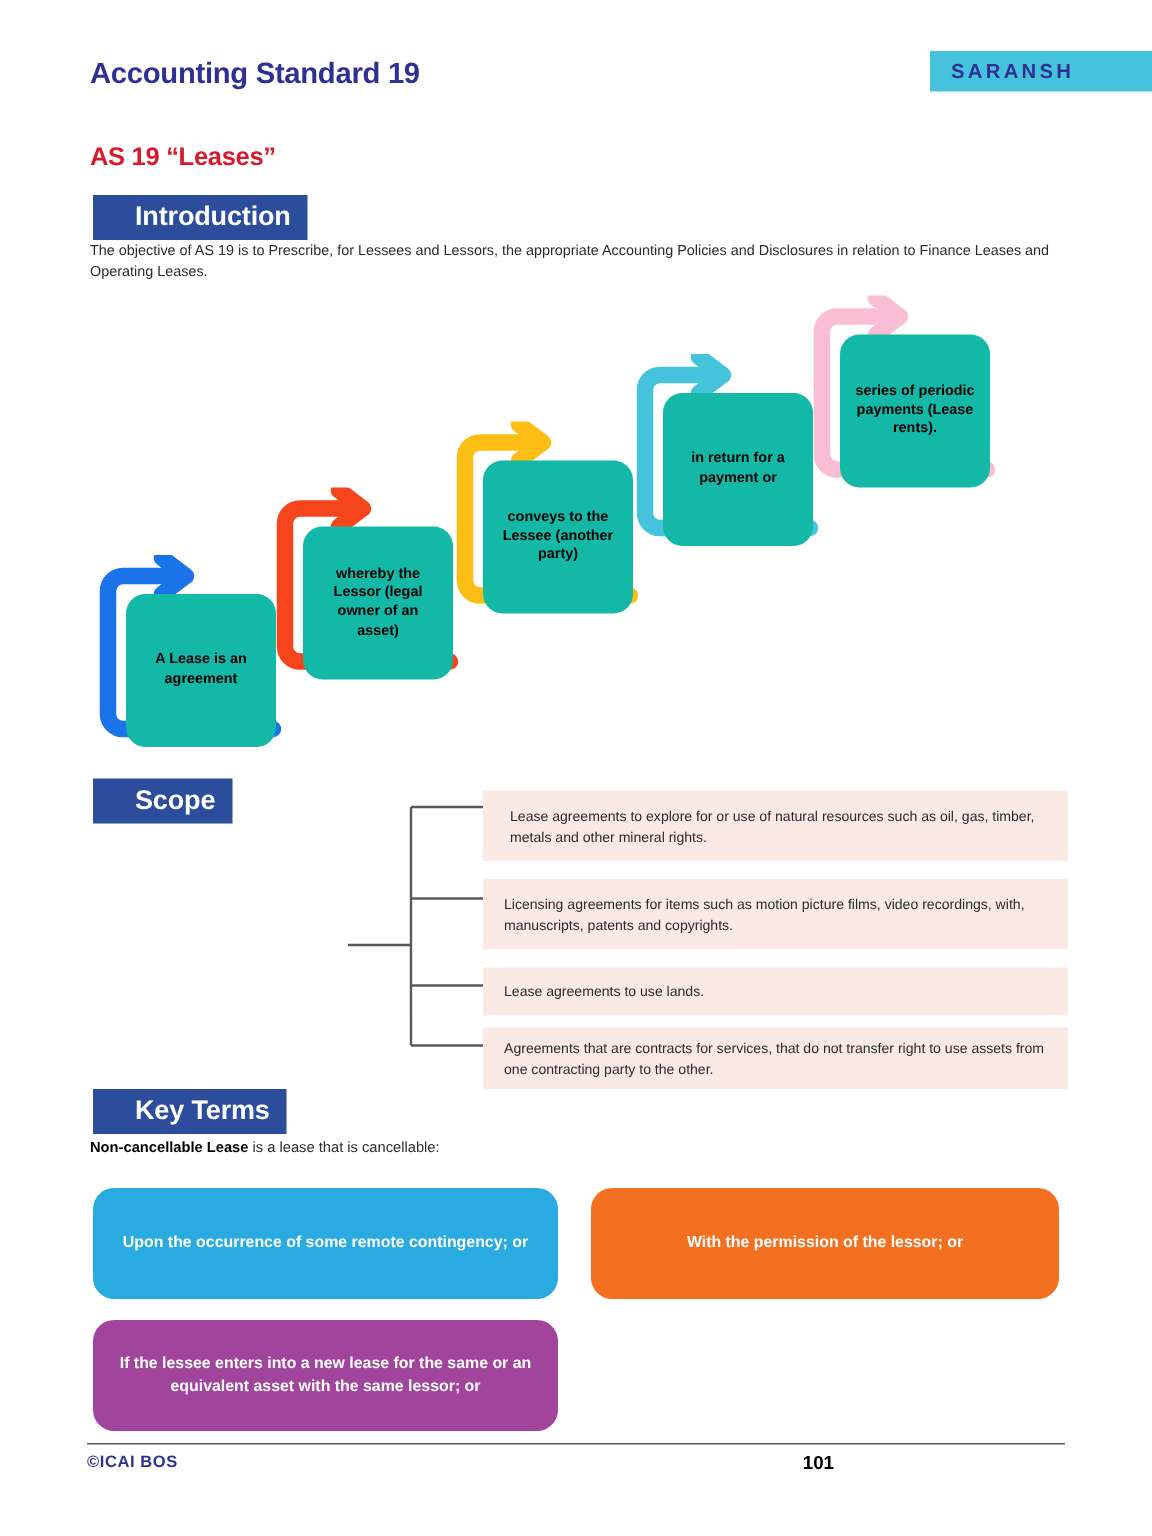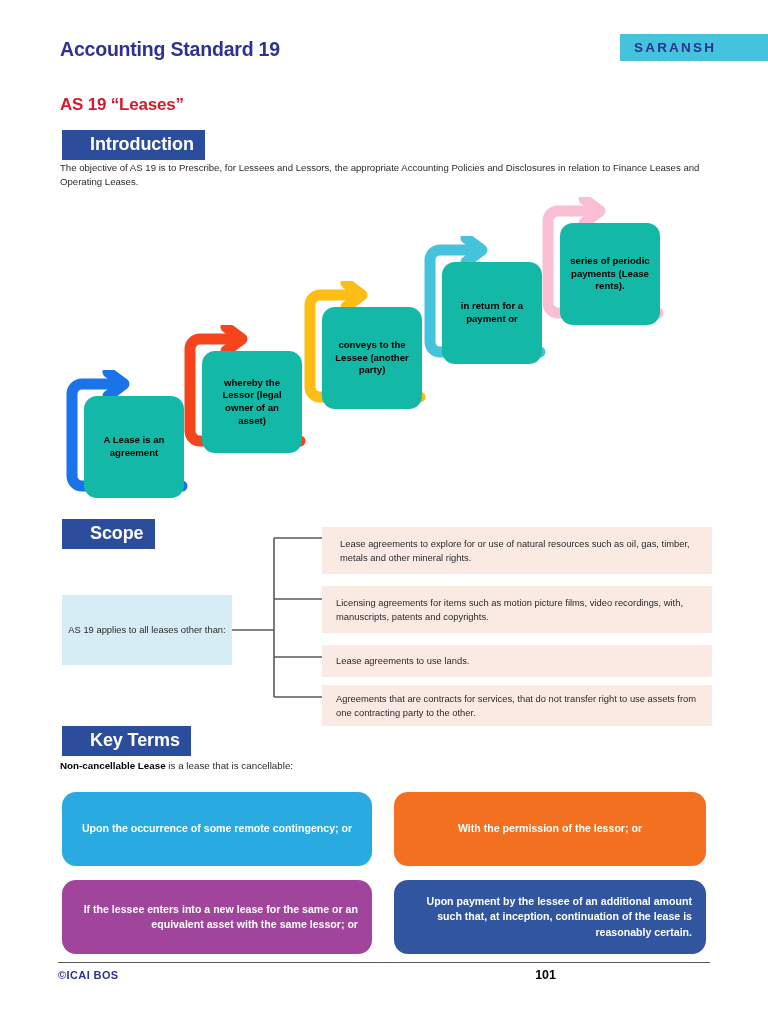--- a/index.html
+++ b/index.html
@@ -145,21 +145,21 @@
     color: #2b2b2b;
   }
   .keyterm-line b { font-weight: bold; color: #000; margin-top: 20px; }
 
   .kt-card {
     position: absolute;
     border-radius: 14px;
     display: flex;
     align-items: center;
     justify-content: center;
-    text-align: right;
+    text-align: center;
     color: #ffffff;
     font-size: 10.6px;
     font-weight: bold;
     line-height: 1.42;
     padding: 8px 14px;
   }
   #kt-0 { left: 62px;  top: 792px; width: 310px; height: 74px; background: #29abe2; }
   #kt-1 { left: 394px; top: 792px; width: 312px; height: 74px; background: #f37021; }
   #kt-2 { left: 62px;  top: 880px; width: 310px; height: 74px; background: #a0459b; }
   #kt-3 { left: 394px; top: 880px; width: 312px; height: 74px; background: #31569f; }
@@ -243,21 +243,20 @@
         <path d="M52 14 H18 a10 10 0 0 0 -10 10 V106 a10 10 0 0 0 10 10 H118" fill="none" stroke="#f9bed4" stroke-width="11" stroke-linecap="round" stroke-linejoin="round"></path>
         <path d="M44 2 L60 14 L44 26" fill="none" stroke="#f9bed4" stroke-width="11" stroke-linecap="round" stroke-linejoin="round"></path>
       </svg>
       <div class="flow-box">series of periodic payments (Lease rents).</div>
     </div>
 
   </div>
 
   <div class="section-badge" id="badge-scope">Scope</div>
 
-  <div class="scope-source">AS 19 applies to all leases other than:</div>
 
   <svg id="scope-tree" width="100" height="185" viewBox="0 0 100 185">
     <path d="M0 105 H42" fill="none" stroke="#58595b" stroke-width="1.6"></path>
     <path d="M42 13 V172" fill="none" stroke="#58595b" stroke-width="1.6"></path>
     <path d="M42 13 H90" fill="none" stroke="#58595b" stroke-width="1.6"></path>
     <path d="M42 74 H90" fill="none" stroke="#58595b" stroke-width="1.6"></path>
     <path d="M42 132 H90" fill="none" stroke="#58595b" stroke-width="1.6"></path>
     <path d="M42 172 H90" fill="none" stroke="#58595b" stroke-width="1.6"></path>
   </svg>
 
@@ -266,19 +265,18 @@
   <div class="scope-item" id="scope-item-2" style="top:645px; height:32px;">Lease agreements to use lands.</div>
   <div class="scope-item" id="scope-item-3" style="top:685px; height:41px;">Agreements that are contracts for services, that do not transfer right to use assets from one contracting party to the other.</div>
 
   <div class="section-badge" id="badge-keyterms">Key Terms</div>
 
   <div class="keyterm-line"><b>Non-cancellable Lease</b><span> is a lease that is cancellable:</span></div>
 
   <div class="kt-card" id="kt-0">Upon the occurrence of some remote contingency; or</div>
   <div class="kt-card" id="kt-1">With the permission of the lessor; or</div>
   <div class="kt-card" id="kt-2">If the lessee enters into a new lease for the same or an equivalent asset with the same lessor; or</div>
-  <div class="kt-card" id="kt-3">Upon payment by the lessee of an additional amount such that, at inception, continuation of the lease is reasonably certain.</div>
 
   <div class="footer-rule"></div>
   <div class="footer-left">©ICAI BOS</div>
   <div class="footer-right">101</div>
 
 </div>
 
 </body></html>

